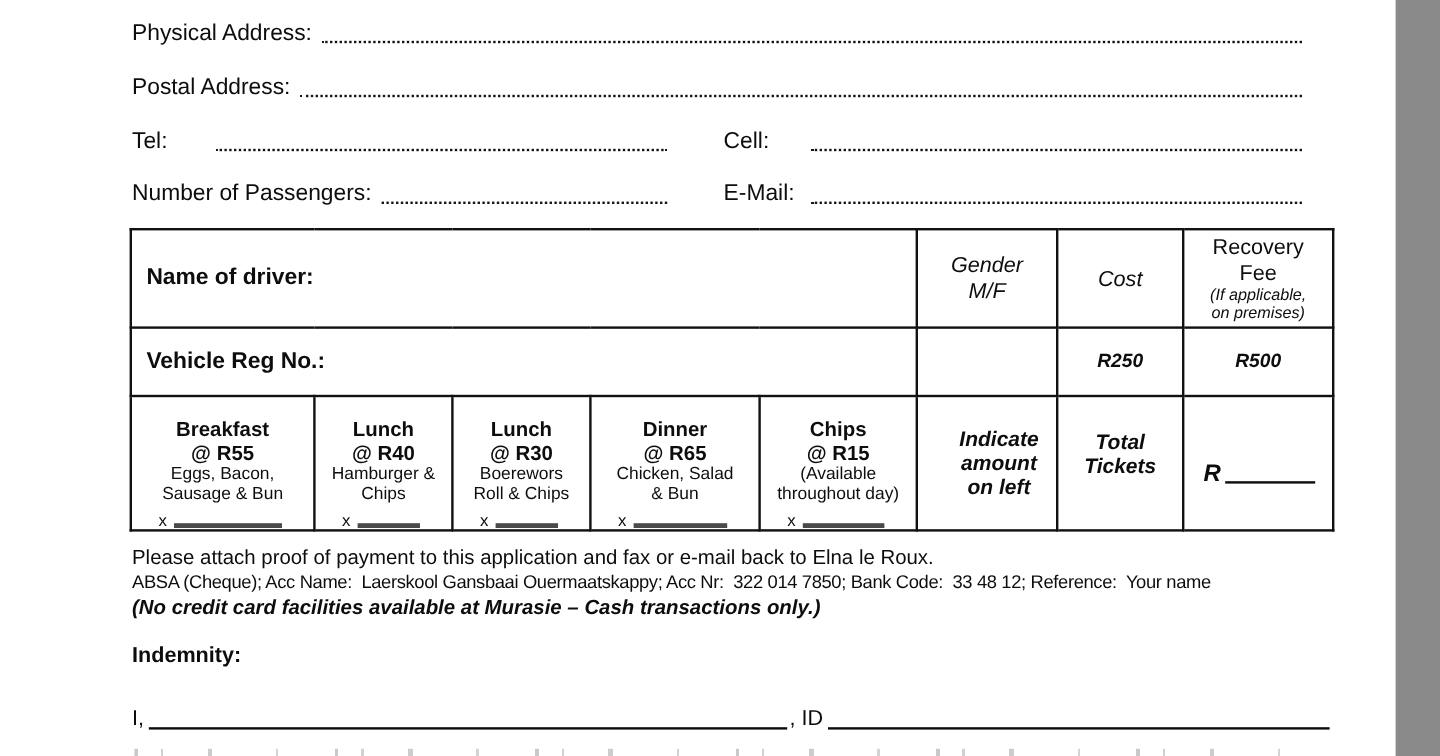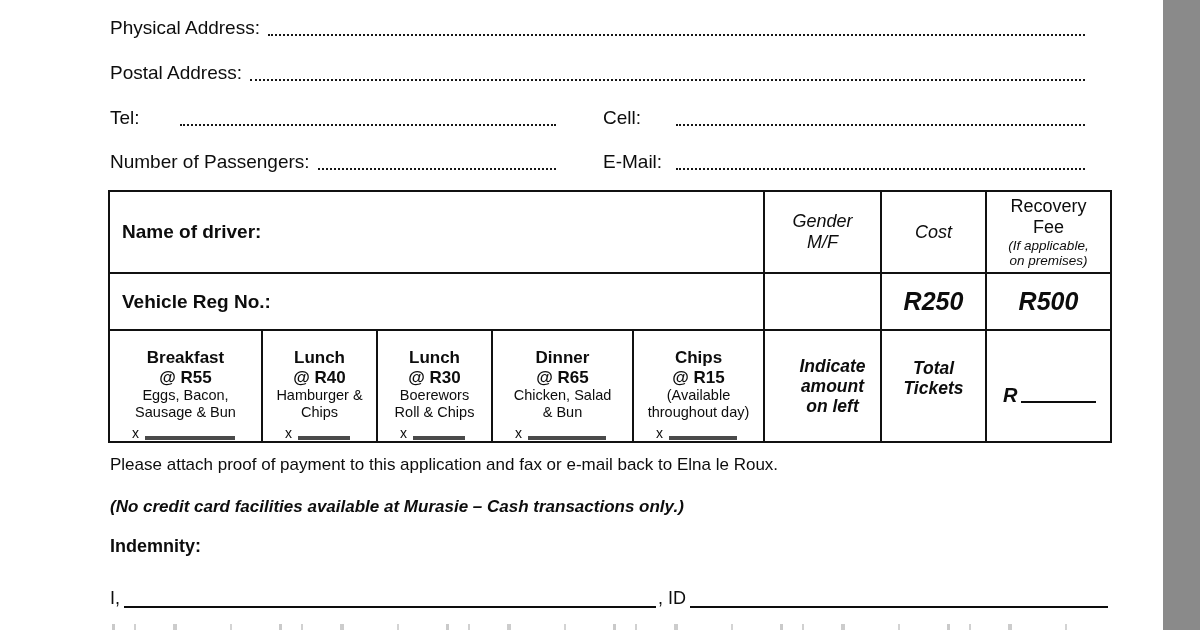--- a/index.html
+++ b/index.html
@@ -21,21 +21,21 @@
 
   
   table.form { position:absolute; left:108px; top:190px; border-collapse:collapse; table-layout:fixed; }
   table.form td { border:2px solid #111; vertical-align:middle; overflow:hidden; }
   .cell-left { text-align:left; padding-left:12px; font-weight:bold; font-size:19px; }
   .cell-center { text-align:center; }
   .it { font-style:italic; }
   .bi { font-weight:bold; font-style:italic; }
   .hdr-sm { font-size:13.5px; font-style:italic; line-height:15px; }
   .hdr { font-size:18px; line-height:21px; }
-  .price { font-size:25px; }
+  .price { font-size:16px; }
 
   .meal { text-align:center; vertical-align:top; padding-top:17px; }
   .meal .t { font-weight:bold; font-size:17px; line-height:19.5px; }
   .meal .d { font-size:14.5px; line-height:17px; }
   .x-row { display:flex; align-items:flex-end; margin:3px 26px 0 22px; height:17px; font-size:14px; }
   .x-row .xline { flex:1; height:4px; background:#4a4a4a; margin:0 0 1px 6px; }
 
   .indicate { font-size:17.5px; line-height:20px;padding-left:20px; }
   .totals { padding-bottom:16px; font-size:17.5px; line-height:20px; }
   .amount-cell { vertical-align:middle; }
@@ -204,20 +204,21 @@
         <div class="amount-wrap">
           <span class="r">R</span>
           <span class="amount-line"></span>
         </div>
       </td>
     </tr>
   </tbody>
     </table>
 
   <div class="pay-1">Please attach proof of payment to this application and fax or e-mail back to Elna le Roux.</div>
+  <div class="pay-2">ABSA (Cheque); Acc Name:  Laerskool Gansbaai Ouermaatskappy; Acc Nr:  322 014 7850; Bank Code:  33 48 12; Reference:  Your name</div>
   <div class="pay-3">(No credit card facilities available at Murasie – Cash transactions only.)</div>
 
   <div class="indemnity-h">Indemnity:</div>
 
   <div class="sign-row">
     <span>I,</span>
     <span class="blank blank-name"></span>
     <span>, ID</span>
     <span class="blank blank-id"></span>
   </div>

